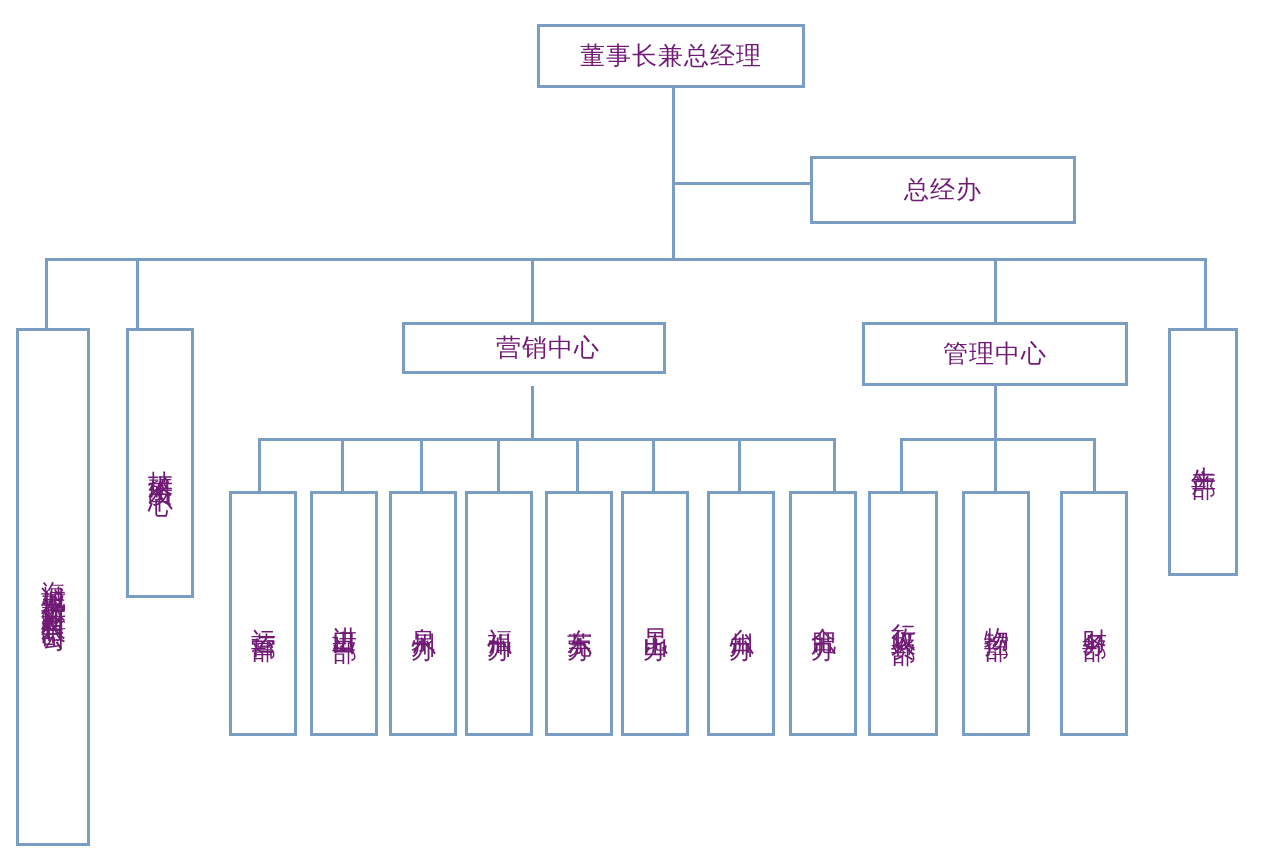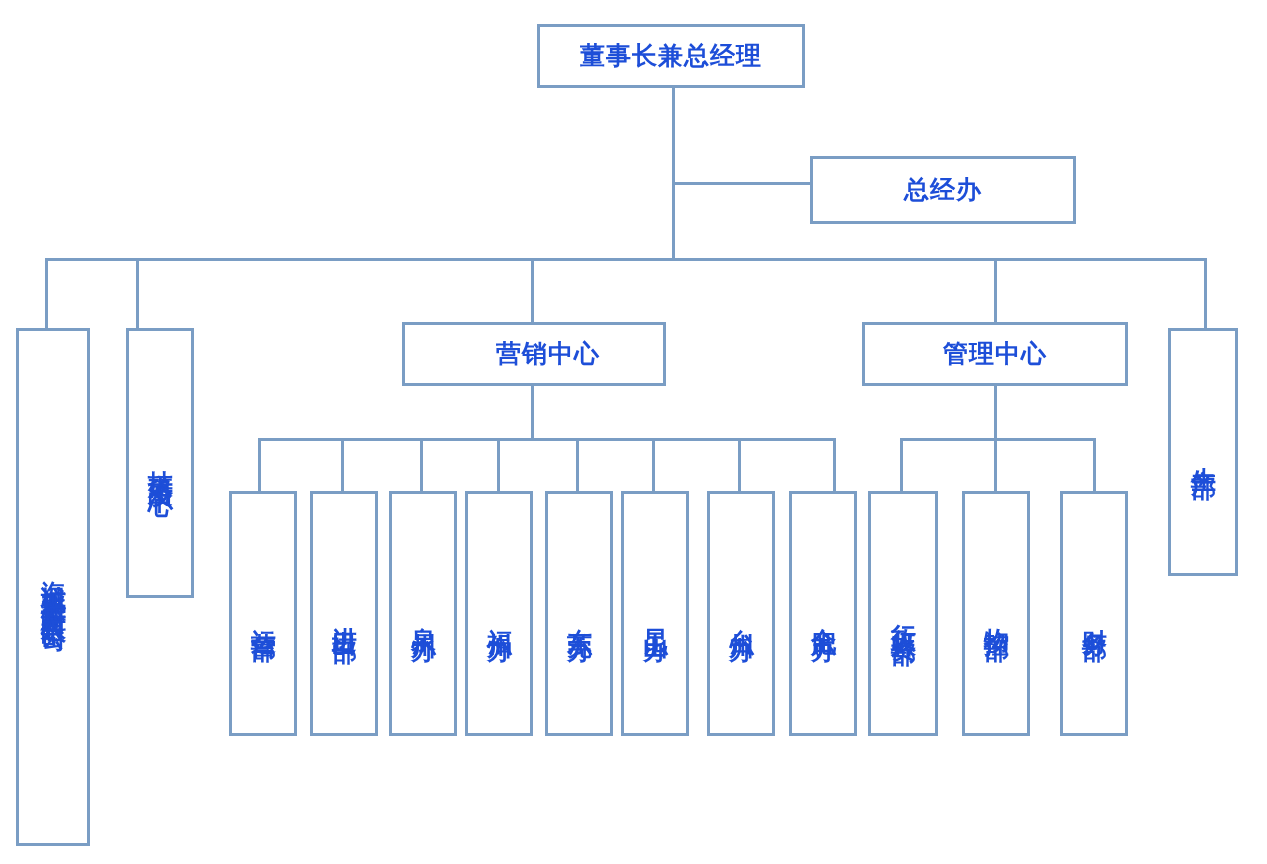--- a/index.html
+++ b/index.html
@@ -18,25 +18,24 @@
     overflow: hidden;
   }
   .node {
     position: absolute;
     box-sizing: border-box;
     border: 3px solid #7a9dc4;
     background: #ffffff;
     display: flex;
     align-items: center;
     justify-content: center;
-    color: #1d4ed8;
+    color: #701a75;
     font-family: "DejaVu Serif", "Liberation Serif", serif;
     line-height: 1.28;
     text-align: center;
-    font-weight: bold;
   }
   .node.h {
     font-size: 25px;
     letter-spacing: 1px;
   }
   .node.v {
     font-size: 25px;
     writing-mode: vertical-rl;
     text-orientation: upright;
     letter-spacing: 4px;
@@ -95,21 +94,21 @@
   </div>
 
   <div class="node v" style="left:16px; top:328px; width:74px; height:518px;">
     <span class="txt">海城旭丰粉体新材料有限公司</span>
   </div>
 
   <div class="node v" style="left:126px; top:328px; width:68px; height:270px;">
     <span class="txt">技术研发中心</span>
   </div>
 
-  <div class="node h" style="left:402px; top:322px; width:264px; height:64px;padding-left:28px;">
+  <div class="node h" style="left:402px; top:322px; width:264px; height:52px;padding-left:28px;">
     <span class="txt">营销中心</span>
   </div>
 
   <div class="node h" style="left:862px; top:322px; width:266px; height:64px;">
     <span class="txt">管理中心</span>
   </div>
 
   <div class="node v" style="left:1168px; top:328px; width:70px; height:248px;">
     <span class="txt">生产部</span>
   </div>

